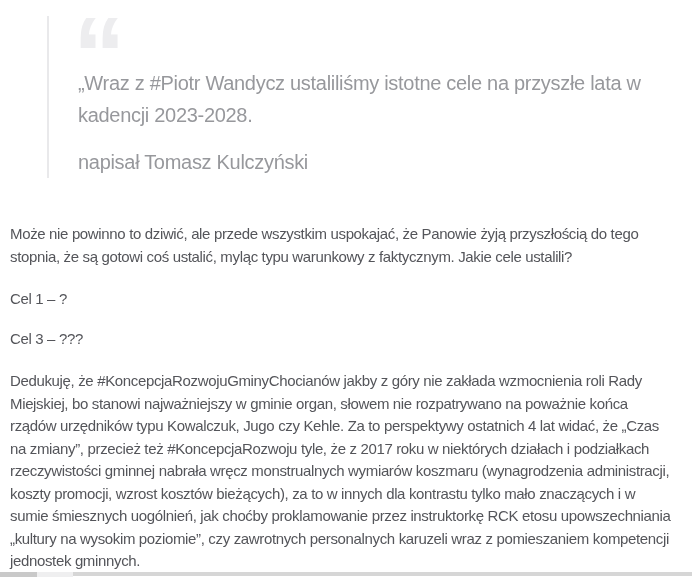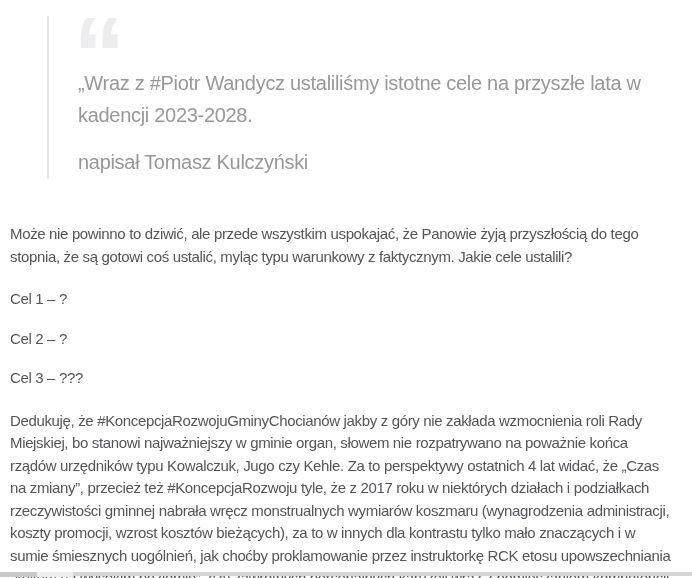--- a/index.html
+++ b/index.html
@@ -81,21 +81,20 @@
       <div>„Wraz z #Piotr Wandycz ustaliliśmy istotne cele na przyszłe lata w kadencji 2023-2028.</div>
     </div>
     <div class="quote-attribution">napisał Tomasz Kulczyński</div>
   </blockquote>
 
   <div class="article">
     <p class="para">Może nie powinno to dziwić, ale przede wszystkim uspokajać, że Panowie żyją przyszłością do tego stopnia, że są gotowi coś ustalić, myląc typu warunkowy z faktycznym. Jakie cele ustalili?</p>
 
     <div class="para">
       <div class="goal-line">Cel 1 – ?</div>
-      <div class="goal-line">Cel 2 – ?</div>
       <div class="goal-line">Cel 3 – ???</div>
     </div>
 
     <p class="para">Dedukuję, że #KoncepcjaRozwojuGminyChocianów jakby z góry nie zakłada wzmocnienia roli Rady Miejskiej, bo stanowi najważniejszy w gminie organ, słowem nie rozpatrywano na poważnie końca rządów urzędników typu Kowalczuk, Jugo czy Kehle. Za to perspektywy ostatnich 4 lat widać, że „Czas na zmiany”, przecież też #KoncepcjaRozwoju tyle, że z 2017 roku w niektórych działach i podziałkach rzeczywistości gminnej nabrała wręcz monstrualnych wymiarów koszmaru (wynagrodzenia administracji, koszty promocji, wzrost kosztów bieżących), za to w innych dla kontrastu tylko mało znaczących i w sumie śmiesznych uogólnień, jak choćby proklamowanie przez instruktorkę RCK etosu upowszechniania „kultury na wysokim poziomie”, czy zawrotnych personalnych karuzeli wraz z pomieszaniem kompetencji jednostek gminnych.</p>
   </div>
 
   <div class="bottom-strip">
     <div class="strip-seg strip-seg-1"></div>
     <div class="strip-seg strip-seg-2"></div>
     <div class="strip-seg strip-seg-3"></div>

